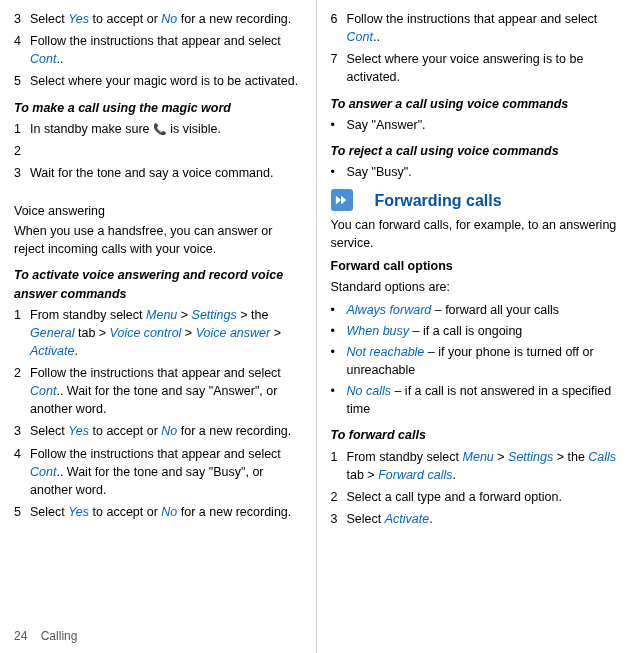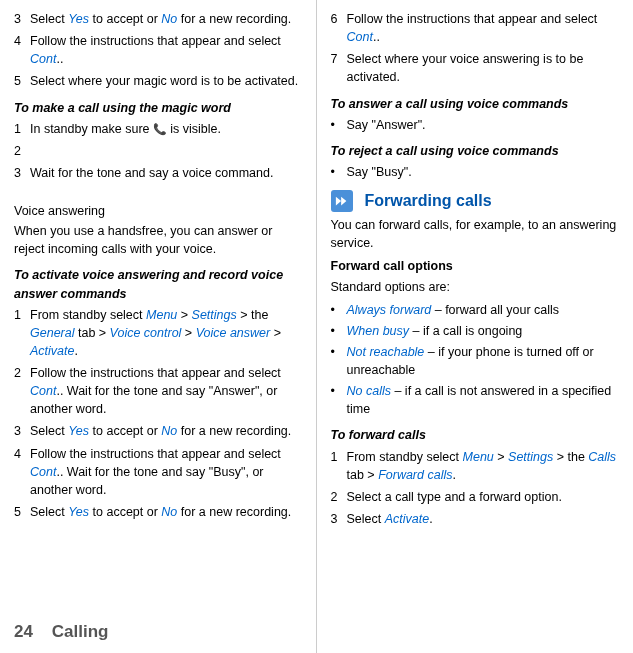--- a/index.html
+++ b/index.html
@@ -39,22 +39,22 @@
       margin-bottom: 2px;
       display: block;
     }
     .link { color: #0066cc; font-style: italic; }
     .step { margin-bottom: 4px; display: flex; gap: 4px; }
     .step-num { min-width: 12px; font-weight: normal; }
     .bullet-item { display: flex; gap: 6px; margin-bottom: 3px; }
     .bullet-dot { min-width: 10px; }
     .forwarding-header {
       display: flex;
-      align-items: flex-end;
-      gap: 12px;
+      align-items: flex-start;
+      gap: 22px;
       margin-top: 8px;
       margin-bottom: 4px;
     }
     .forwarding-icon {
       width: 22px;
       height: 22px;
       background: #4a90d9;
       border-radius: 3px;
       display: flex;
       align-items: center;
@@ -64,23 +64,22 @@
     .forwarding-icon svg { width: 14px; height: 14px; fill: #fff; }
     .forwarding-title {
       font-size: 16px;
       font-weight: bold;
       color: #0055aa;
     }
     .page-number {
       position: absolute;
       bottom: 8px;
       left: 14px;
-      font-size: 17px;
+      font-size: 12px;
       color: #555;
-      font-weight: bold;
     }
     .voice-heading {
       font-weight: normal;
       margin-top: 20px;
       margin-bottom: 2px;
       display: block;
     }
   </style>
 </head>
 <body>

